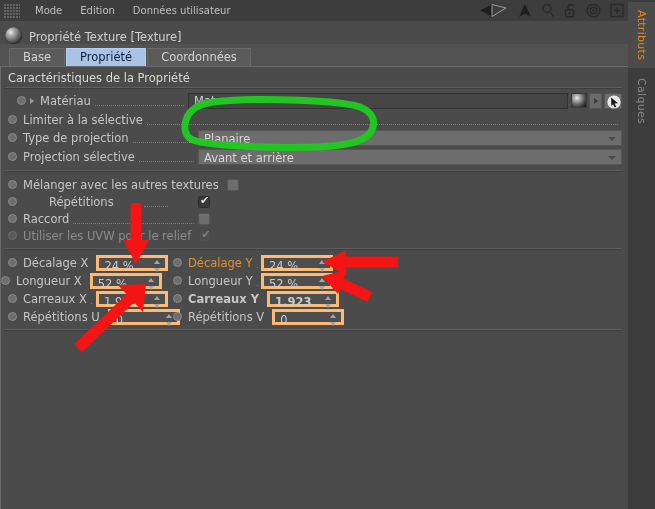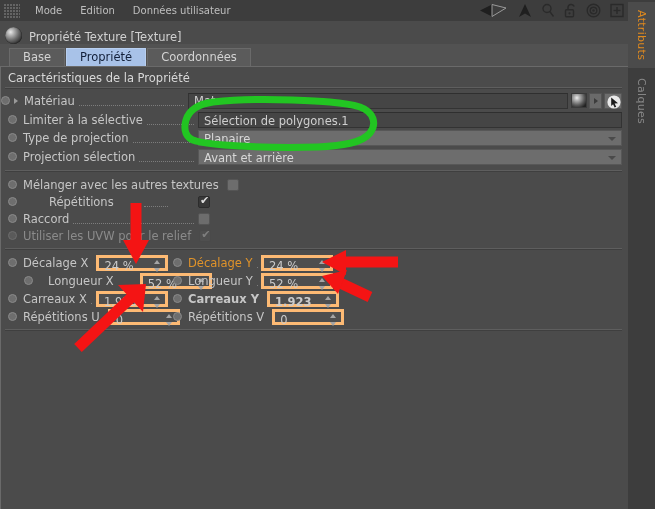--- a/index.html
+++ b/index.html
@@ -279,21 +279,21 @@
     <div class="tab">Base</div>
     <div class="tab active">Propriété</div>
     <div class="tab">Coordonnées</div>
   </div>
 
   <div class="panel">
 
     <div class="section-title">Caractéristiques de la Propriété</div>
     <div class="sep" style="top:20px;"></div>
 
-    <div class="row" style="top:25px; width:621px; padding-left:0; box-sizing:border-box;">
+    <div class="row" style="top:25px; width:621px; padding-left:16px; box-sizing:border-box;">
       <span class="dot"></span>
       <span class="tri"></span>
       <span class="lbl">Matériau</span>
       <span class="dots"></span>
       <span class="field" style="width:380px; display:flex; align-items:center;">
         <span>Mat</span>
       </span>
       <span class="mat-thumb" style="margin-left:3px;"></span>
       <span class="mini-btn" style="margin-left:2px;">
         <span class="ar"></span>
@@ -303,36 +303,35 @@
           <circle cx="8" cy="7" r="6.6" fill="#e8e8e8"></circle>
           <path d="M5.2 2.4 L12 8.2 L8.6 8.5 L10.2 11.8 L8.6 12.5 L7.1 9.2 L5.2 11 Z" fill="#1b1b1b"></path>
         </svg>
       </span>
     </div>
 
     <div class="row" style="top:44px; width:621px; padding-left:7px; box-sizing:border-box;">
       <span class="dot"></span>
       <span class="lbl">Limiter à la sélective</span>
       <span class="dots"></span>
-      <span class="field" style="width:424px;">Sélection de polygones.1</span>
     </div>
 
     <div class="row" style="top:62px; width:621px; padding-left:7px; box-sizing:border-box;">
       <span class="dot"></span>
       <span class="lbl">Type de projection</span>
       <span class="dots"></span>
       <span class="combo" style="width:424px;">
         <span>Planaire</span>
         <span class="caret"></span>
       </span>
     </div>
 
     <div class="row" style="top:81px; width:621px; padding-left:7px; box-sizing:border-box;">
       <span class="dot"></span>
-      <span class="lbl">Projection sélection</span>
+      <span class="lbl">Projection sélective</span>
       <span class="dots"></span>
       <span class="combo" style="width:424px;">
         <span>Avant et arrière</span>
         <span class="caret"></span>
       </span>
     </div>
 
     <div class="sep" style="top:103px;"></div>
 
     <div class="row" style="top:109px; width:209px; padding-left:7px; box-sizing:border-box;">
@@ -377,21 +376,21 @@
     <div class="row" style="top:187px; left:172px; width:160px;">
       <span class="dot"></span>
       <span class="lbl hl">Décalage Y</span>
       <span class="dots"></span>
       <span class="numbox">
         <span>24 %</span>
         <span class="spin"></span>
       </span>
     </div>
 
-    <div class="row" style="top:205px; left:23px; width:160px;gap:9px;">
+    <div class="row" style="top:205px; left:0; width:160px;">
       <span class="dot"></span>
       <span class="lbl">Longueur X</span>
       <span class="dots"></span>
       <span class="numbox">
         <span>52 %</span>
         <span class="spin"></span>
       </span>
     </div>
     <div class="row" style="top:205px; left:172px; width:160px;">
       <span class="dot"></span>

